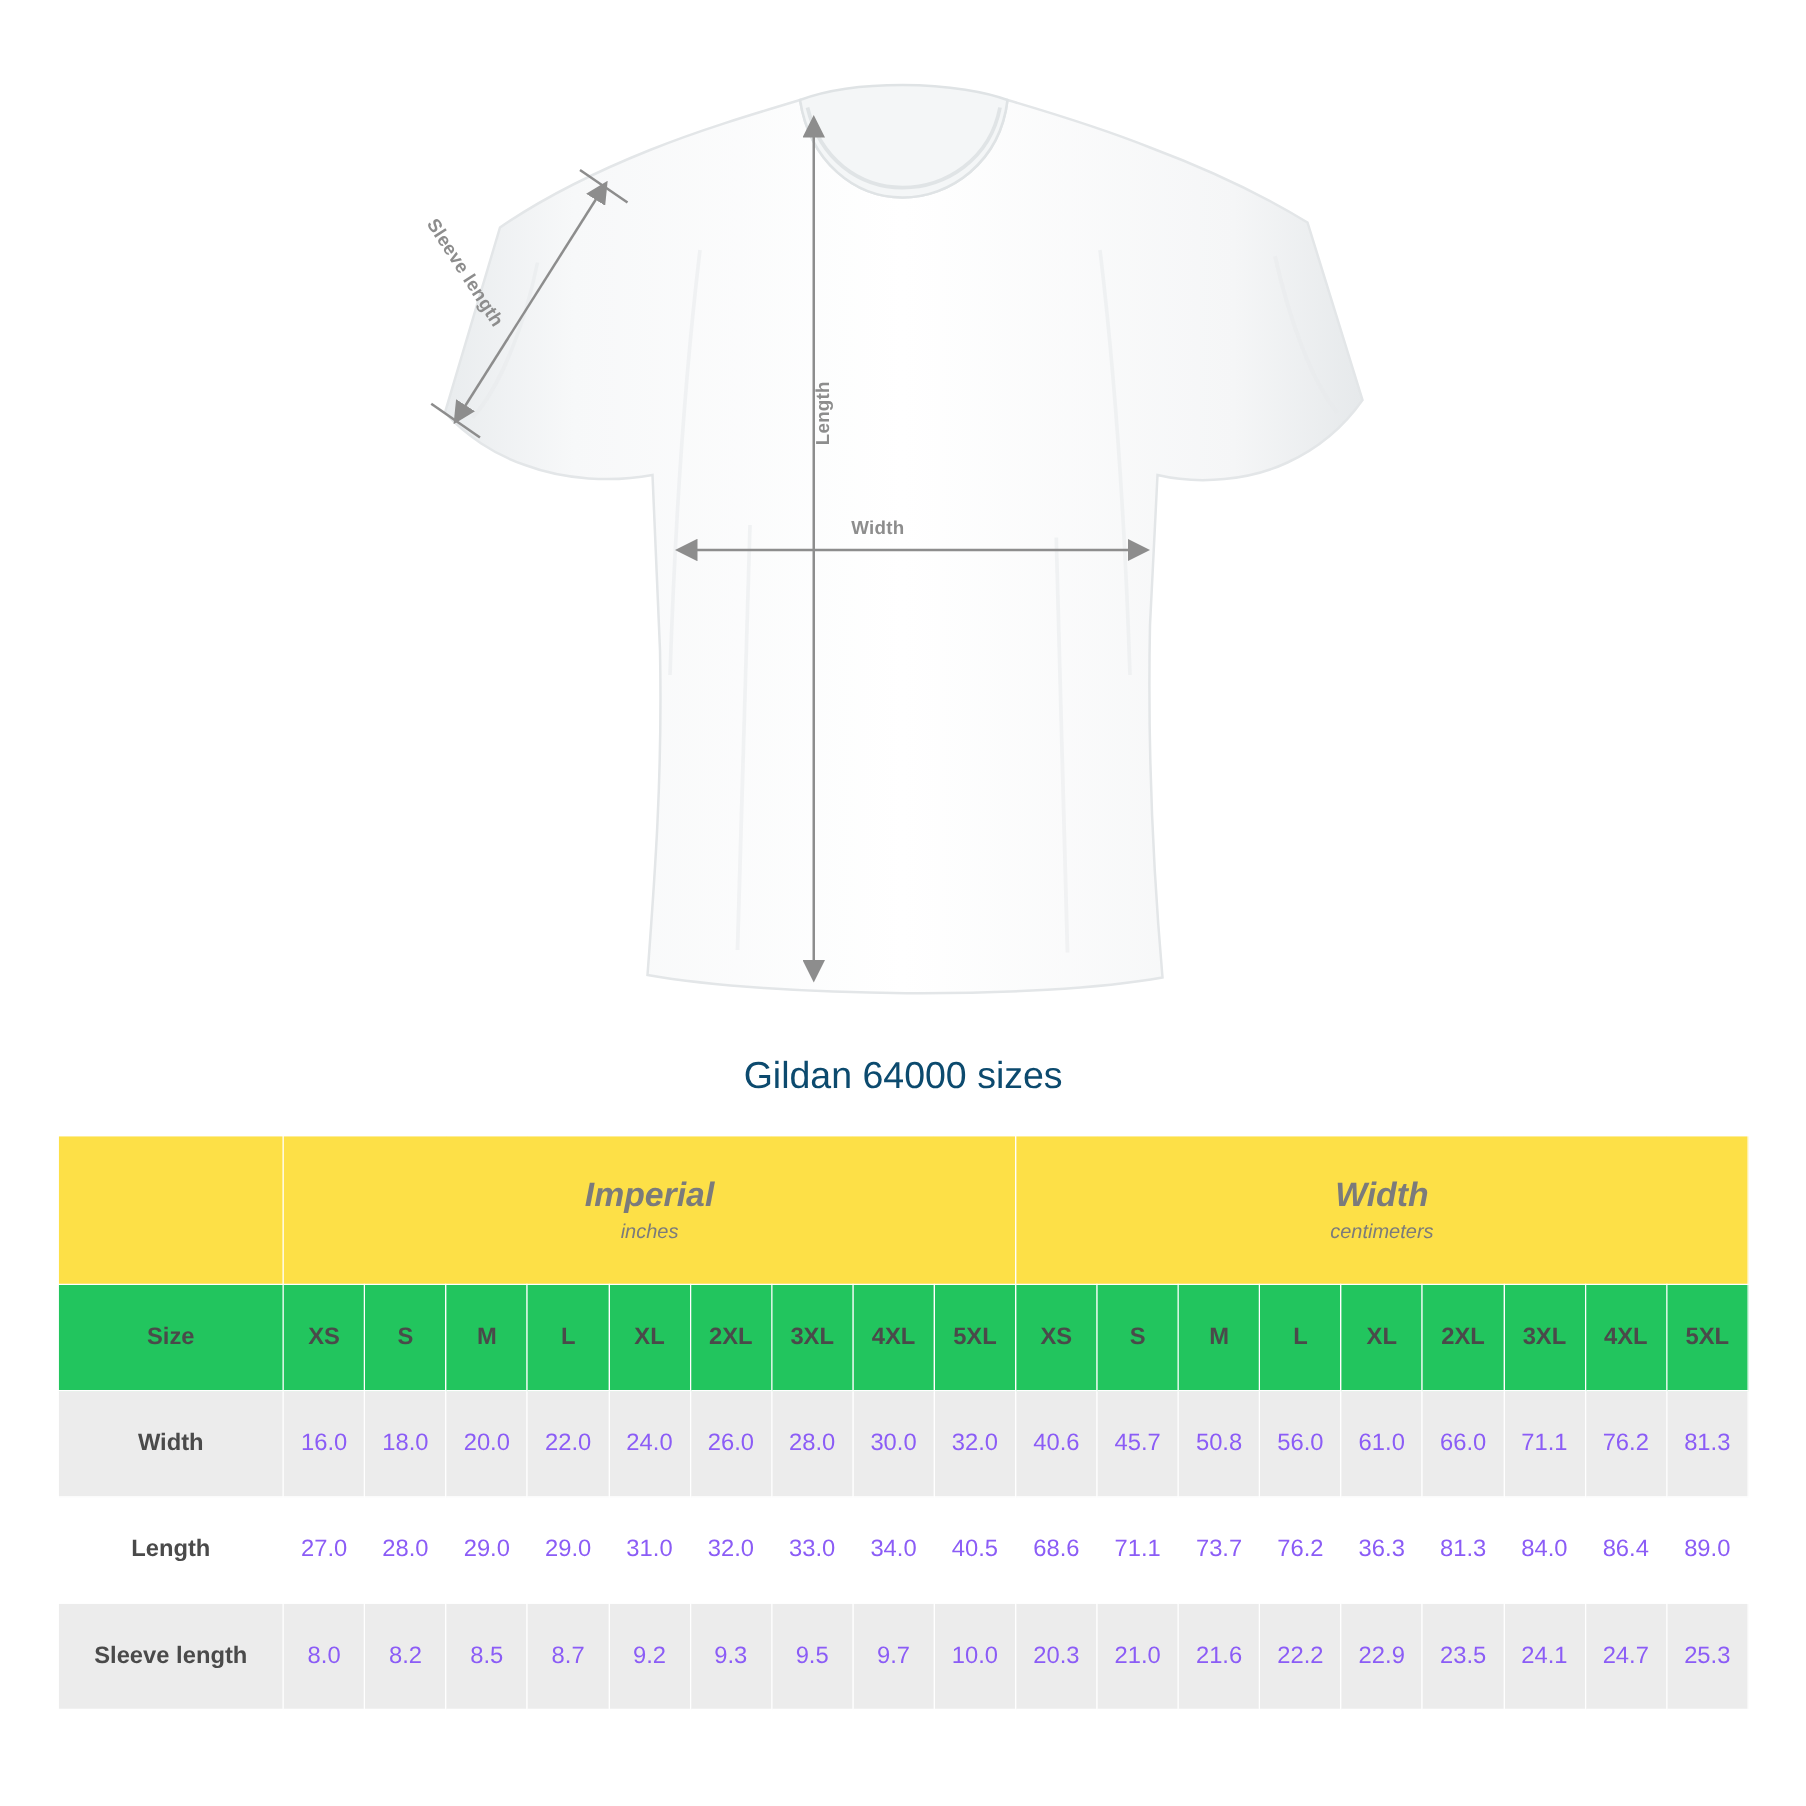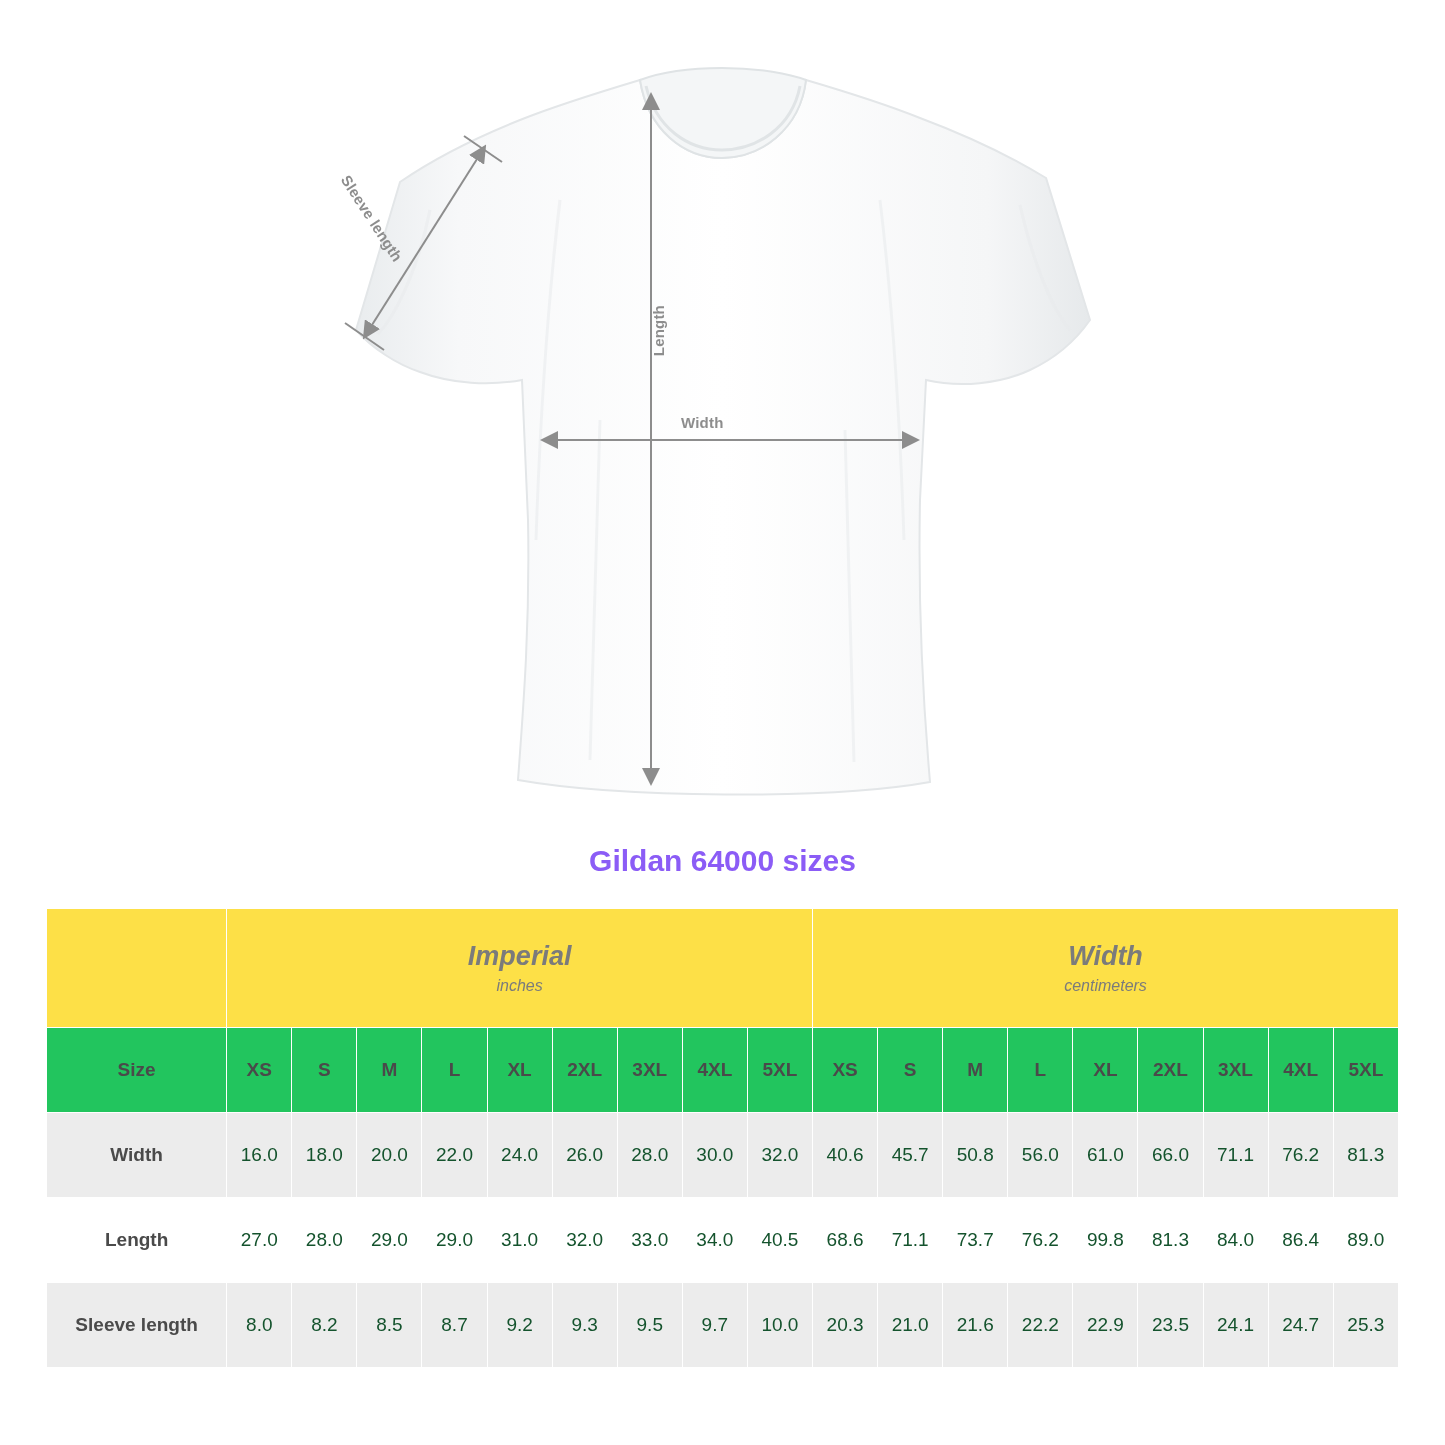--- a/index.html
+++ b/index.html
@@ -50,22 +50,22 @@
     width: 130px;
     transform: rotate(57deg);
     transform-origin: left top;
     white-space: nowrap;
   }
 
   
   .chart-title {
     text-align: center;
     font-size: 30px;
-    font-weight: bold;
-    color: #8b5cf6;
+    font-weight: normal;
+    color: #0c4a6e;
     margin: 24px 0 0 0;
   }
   .chart-note {
     text-align: center;
     font-size: 17px;
     font-style: italic;
     color: #6e6e6e;
     margin: 16px 0 0 0;
   }
 
@@ -125,21 +125,21 @@
     height: 82px;
   }
   .colhead {
     font-size: 19px;
     font-weight: bold;
     color: #4a4a4a;
     height: 82px;
   }
   .val {
     font-size: 19px;
-    color: #14532d;
+    color: #8b5cf6;
     height: 82px;
   }
 </style>
 </head>
 <body>
 
 <div class="page">
 
   <div class="illustration">
     <svg class="shirt-svg" width="1445" height="820" viewBox="0 0 1445 820">
@@ -288,21 +288,21 @@
           <td class="val">29.0</td>
           <td class="val">31.0</td>
           <td class="val">32.0</td>
           <td class="val">33.0</td>
           <td class="val">34.0</td>
           <td class="val">40.5</td>
           <td class="val">68.6</td>
           <td class="val">71.1</td>
           <td class="val">73.7</td>
           <td class="val">76.2</td>
-          <td class="val">99.8</td>
+          <td class="val">36.3</td>
           <td class="val">81.3</td>
           <td class="val">84.0</td>
           <td class="val">86.4</td>
           <td class="val">89.0</td>
         </tr>
         <tr class="row-sleeve">
           <th class="rowlabel">Sleeve length</th>
           <td class="val">8.0</td>
           <td class="val">8.2</td>
           <td class="val">8.5</td>

